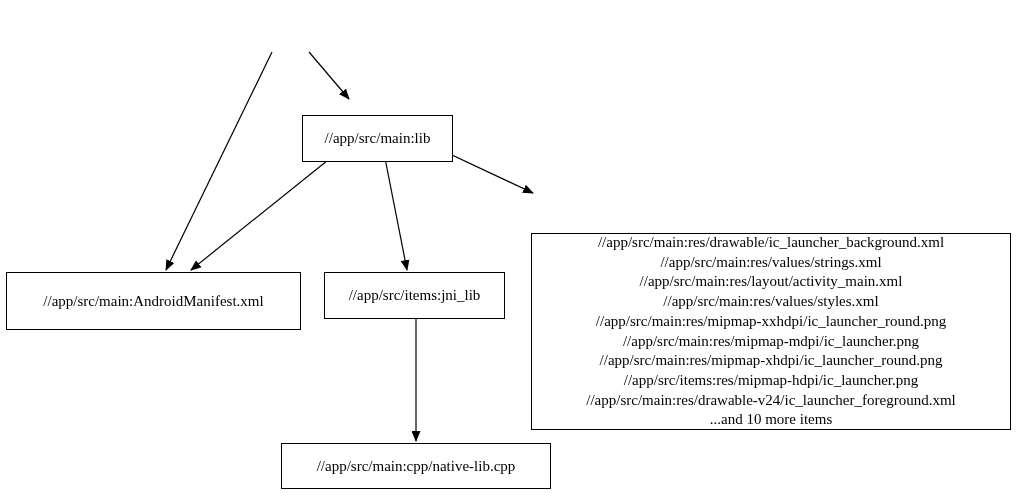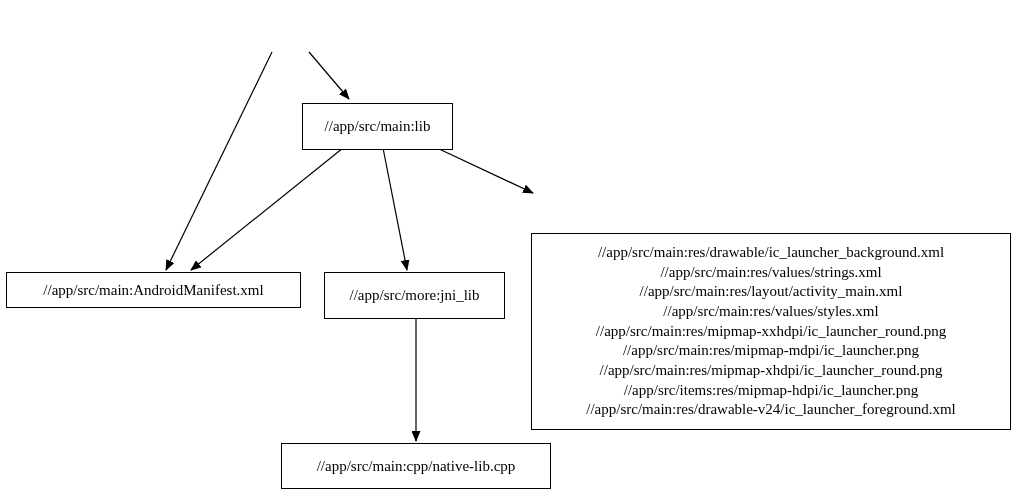--- a/index.html
+++ b/index.html
@@ -38,22 +38,22 @@
     font-size: 15px;
     white-space: nowrap;
   }
   .node.multiline {
     flex-direction: column;
     justify-content: center;
     line-height: 19.7px;
   }
   
   .n-app      { left: 203px; top: 8px;   width: 162px; height: 44px; }
-  .n-lib      { left: 302px; top: 103px; width: 151px; height: 47px; }
-  .n-manifest { left: 6px;   top: 272px; width: 295px; height: 36px; }
+  .n-lib      { left: 302px; top: 115px; width: 151px; height: 47px; }
+  .n-manifest { left: 6px;   top: 272px; width: 295px; height: 58px; }
   .n-jnilib   { left: 324px; top: 272px; width: 181px; height: 47px; }
   .n-res      { left: 531px; top: 195px; width: 480px; height: 197px; margin-top: 38px; }
   .n-native   { left: 281px; top: 443px; width: 270px; height: 46px; }
 </style>
 </head>
 <body>
 
 <div class="canvas">
 
   <svg class="edge-layer" width="1018" height="496" viewBox="0 0 1018 496" xmlns="http://www.w3.org/2000/svg">
@@ -73,32 +73,33 @@
 
   <div class="node n-lib">
     <span>//app/src/main:lib</span>
   </div>
 
   <div class="node n-manifest">
     <span>//app/src/main:AndroidManifest.xml</span>
   </div>
 
   <div class="node n-jnilib">
-    <span>//app/src/more:jni_lib</span>
+    <span>//app/src/items:jni_lib</span>
   </div>
 
   <div class="node multiline n-res">
     <span>//app/src/main:res/drawable/ic_launcher_background.xml</span>
     <span>//app/src/main:res/values/strings.xml</span>
     <span>//app/src/main:res/layout/activity_main.xml</span>
     <span>//app/src/main:res/values/styles.xml</span>
     <span>//app/src/main:res/mipmap-xxhdpi/ic_launcher_round.png</span>
     <span>//app/src/main:res/mipmap-mdpi/ic_launcher.png</span>
     <span>//app/src/main:res/mipmap-xhdpi/ic_launcher_round.png</span>
     <span>//app/src/items:res/mipmap-hdpi/ic_launcher.png</span>
     <span>//app/src/main:res/drawable-v24/ic_launcher_foreground.xml</span>
+    <span>...and 10 more items</span>
   </div>
 
   <div class="node n-native">
     <span>//app/src/main:cpp/native-lib.cpp</span>
   </div>
 
 </div>
 
 </body></html>

